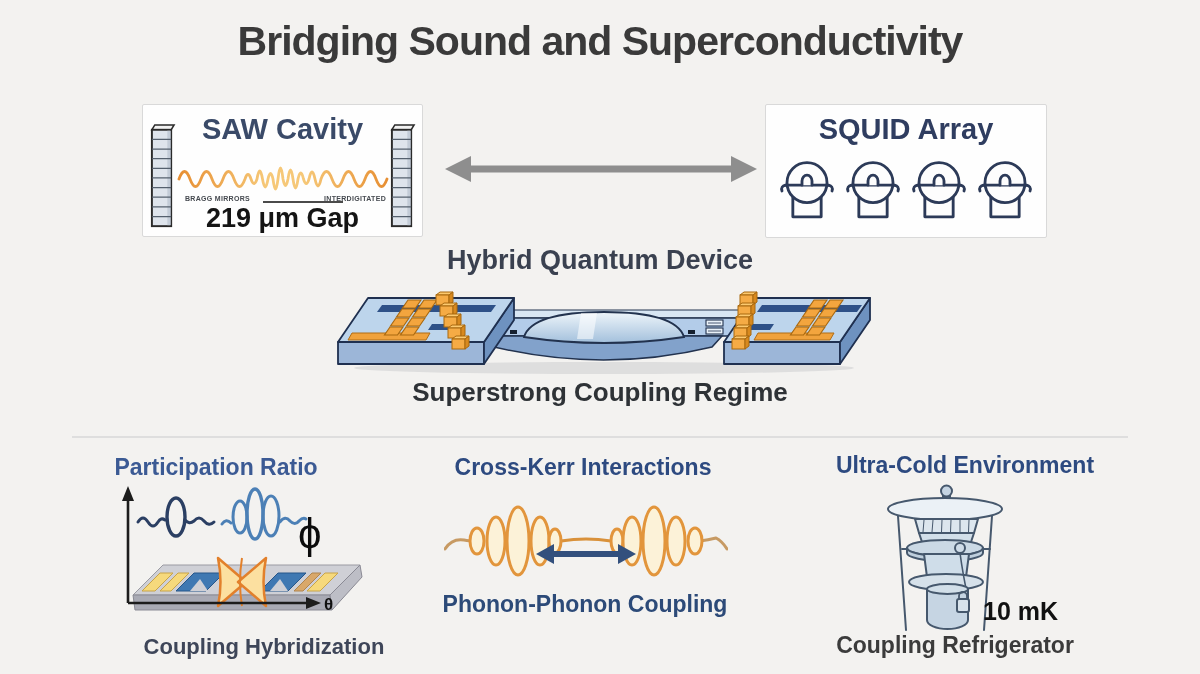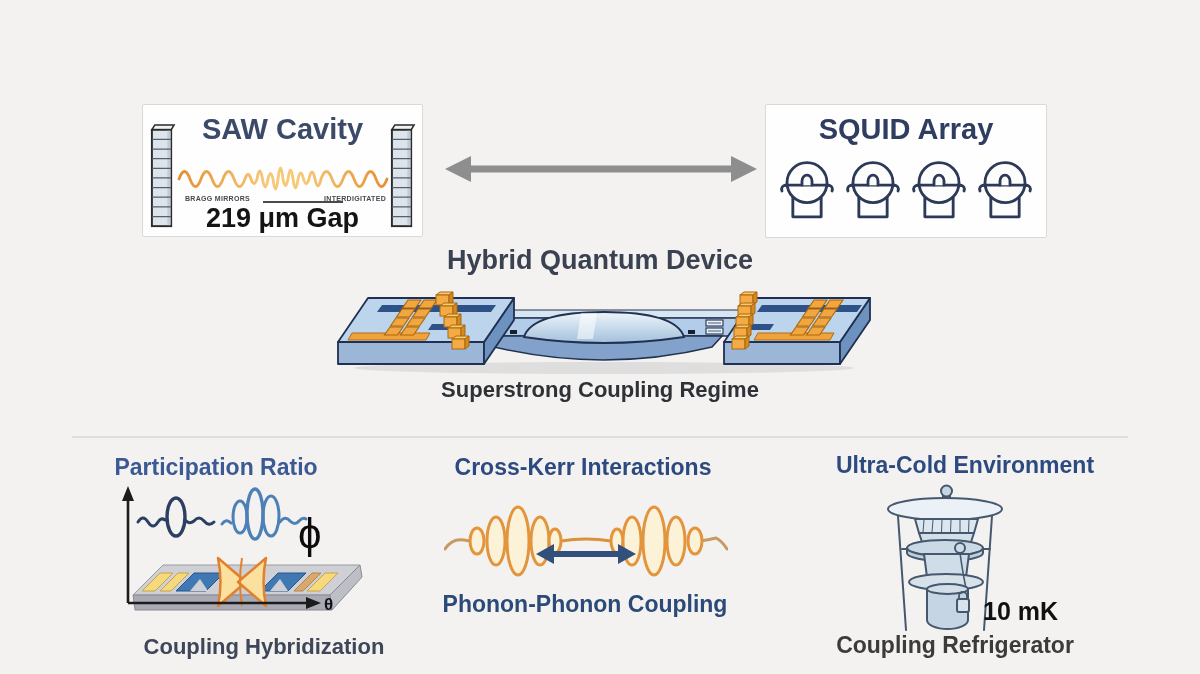--- a/index.html
+++ b/index.html
@@ -13,21 +13,21 @@
   #saw-box{left:142px;top:104px;width:281px;height:133px;}
   #squid-box{left:765px;top:104px;width:282px;height:134px;}
   .box-title{left:0;right:0;top:8px;font-size:29px;font-weight:700;}
   #saw-title{color:#3a4a68;}
   #squid-title{color:#2f3d60;}
   .tiny-label{font-size:7px;font-weight:700;letter-spacing:.3px;color:#45494f;
               text-transform:uppercase;white-space:nowrap;}
   #gap-line{left:120px;top:96px;width:80px;border-top:2px solid #4a4a4a;}
   #gap-label{left:0;right:0;top:98px;font-size:27px;font-weight:700;color:#141414;}
   #device-title{left:0;right:0;top:245px;font-size:27px;font-weight:700;color:#3a4150;}
-  #device-caption{left:0;right:0;top:377px;font-size:22px;font-weight:700;color:#2e3236;}
+  #device-caption{left:0;right:0;top:377px;font-size:26px;font-weight:700;color:#2e3236;}
   #divider{left:72px;top:436px;width:1056px;border-top:2px solid #dedede;}
   .sec-title{font-size:23px;font-weight:700;color:#2d4a80;}
   #p1-title{left:16px;width:400px;top:454px;color:#3b5a94;}
   #p2-title{left:383px;width:400px;top:454px;}
   #p3-title{left:765px;width:400px;top:452px;}
   #p1-caption{left:64px;width:400px;top:634px;font-size:22px;font-weight:700;color:#3e4659;}
   #p2-caption{left:385px;width:400px;top:591px;font-size:23px;font-weight:700;color:#2c4a78;}
   #p3-temp{left:983px;top:597px;font-size:25px;font-weight:700;color:#111;text-align:right;}
   #p3-caption{left:755px;width:400px;top:632px;font-size:23px;font-weight:700;color:#3b3b3b;}
   svg{display:block;}
@@ -51,20 +51,21 @@
         <rect x="19" y="40" width="34" height="28" fill="#fdfdfd"></rect>
         <circle cx="36" cy="27" r="24" fill="#fdfdfd"></circle>
         <path d="M11,30 q-7,1 -5,7"></path>
         <path d="M61,30 q7,1 5,7"></path>
         <line x1="10" y1="30" x2="62" y2="30"></line>
         <path d="M30,30 v-5 a6,7 0 1 1 12,0 v5" fill="#fdfdfd"></path>
       </g>
     </defs>
   </svg>
 
+  <div id="main-title" class="abs ctr">Bridging Sound and Superconductivity</div>
 
   <div id="saw-box" class="abs panel-box">
     <div id="saw-title" class="abs ctr box-title">SAW Cavity</div>
     <svg class="abs" style="left:6px;top:19px;width:27px;height:106px" viewBox="0 0 28 110">
         <use href="#mirrorsym"></use>
       </svg>
     <svg class="abs" style="left:246px;top:19px;width:27px;height:106px" viewBox="0 0 28 110">
         <use href="#mirrorsym"></use>
       </svg>
     <svg class="abs" style="left:33px;top:46px;width:213px;height:56px" viewBox="0 0 213 56">

